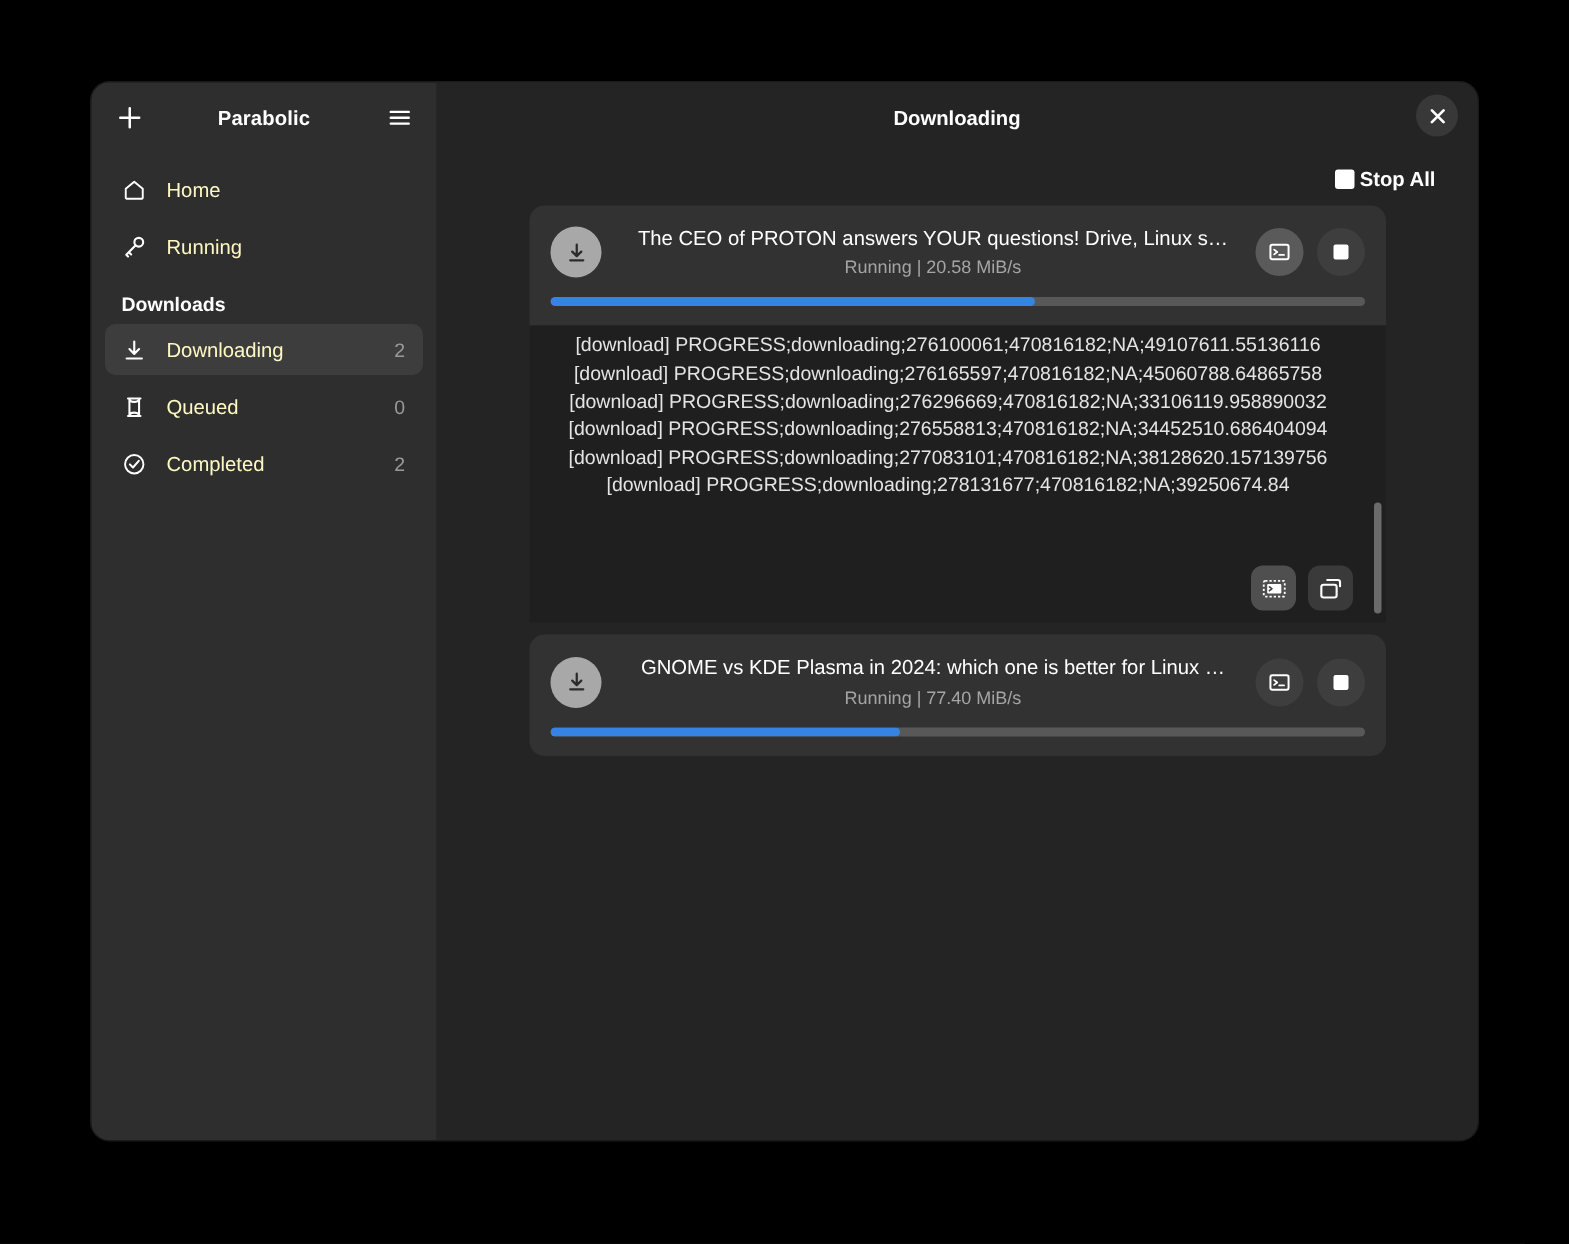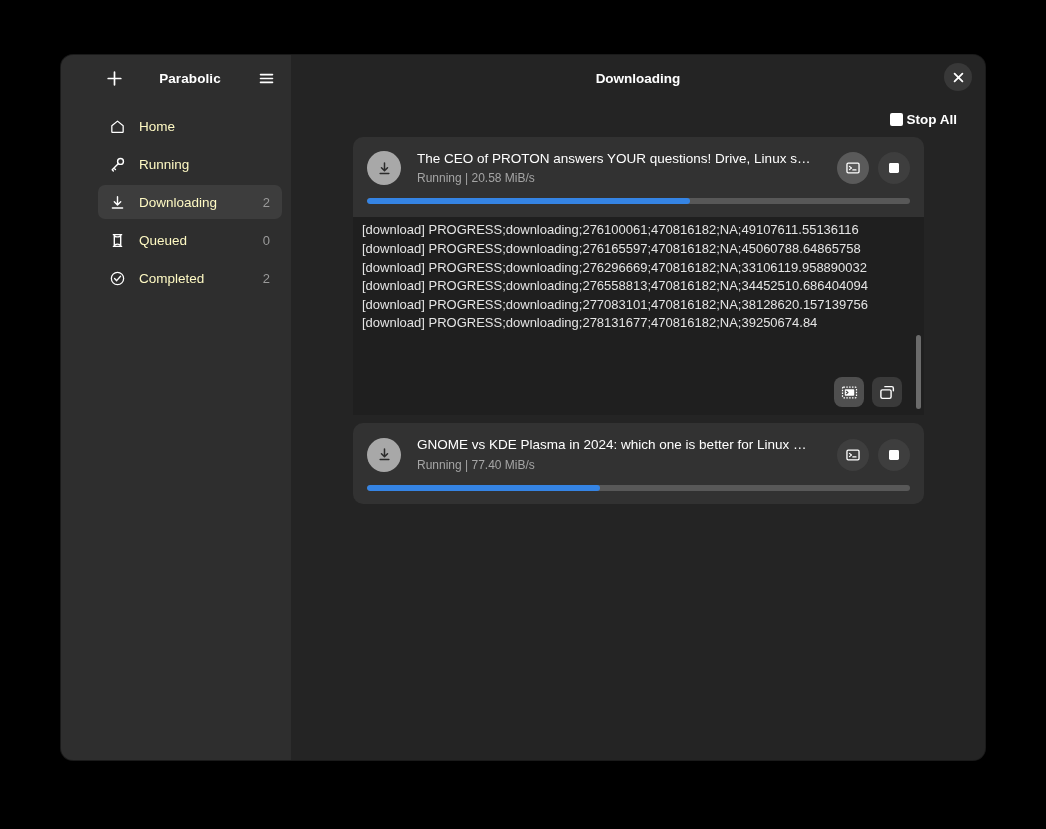--- a/index.html
+++ b/index.html
@@ -26,21 +26,20 @@
   }
 
   
   #sidebar {
     width: 230px;
     height: 100%;
     background: #2e2e2e;
     display: flex;
     flex-direction: column;
     flex-shrink: 0;
-    padding-left: 28px;
   }
 
   .sidebar-header {
     height: 46px;
     display: flex;
     align-items: center;
     padding: 0 10px;
     flex-shrink: 0;
   }
 
@@ -188,20 +187,21 @@
     font-size: 13.5px;
     font-weight: bold;
     color: #ffffff;
   }
 
   .downloads-area {
     flex: 1;
     padding: 0 61px 4px 62px;
     position: relative;
     min-height: 0;
+    text-align: center;
   }
 
   
   .dl-card {
     background: #323232;
     border-radius: 10px;
     position: relative;
   }
 
   .dl-card.expanded {
@@ -381,20 +381,21 @@
         <span class="nav-icon">
           <svg width="17" height="17" viewBox="0 0 18 18" fill="none">
             <circle cx="12.2" cy="5.8" r="3.1" stroke="currentColor" stroke-width="1.5"></circle>
             <path d="M10 8L3.4 14.6M5.2 12.8L6.8 14.4M3.4 14.6L4.6 15.8" stroke="currentColor" stroke-width="1.5" stroke-linecap="round"></path>
           </svg>
         </span>
         <span class="nav-label">Running</span>
       </div>
 
 
+      <div class="nav-section-title">Downloads</div>
 
       <div class="nav-item active">
         <span class="nav-icon">
           <svg width="17" height="17" viewBox="0 0 18 18" fill="none">
             <path d="M9 2.8V11.4M5.6 8.2L9 11.6L12.4 8.2M3.6 14.8H14.4" stroke="currentColor" stroke-width="1.5" stroke-linecap="round" stroke-linejoin="round"></path>
           </svg>
         </span>
         <span class="nav-label">Downloading</span>
         <span class="nav-count">2</span>
       </div>

